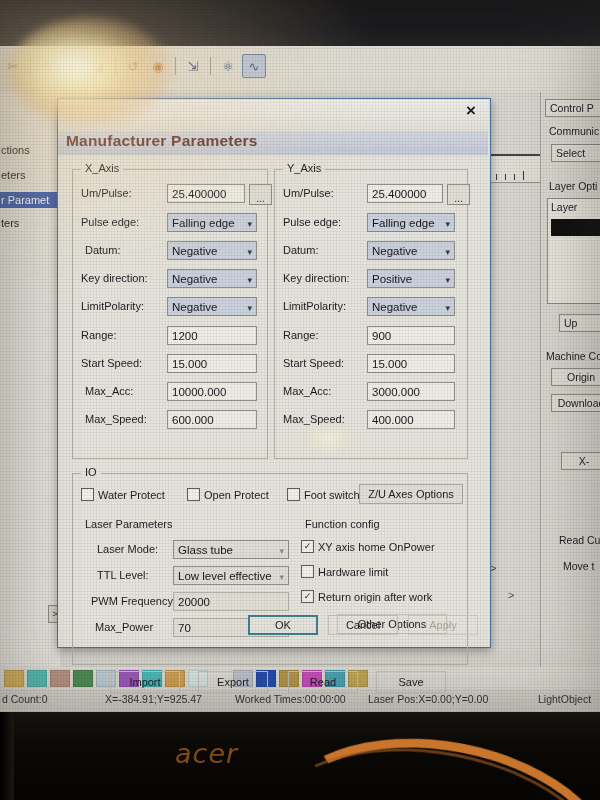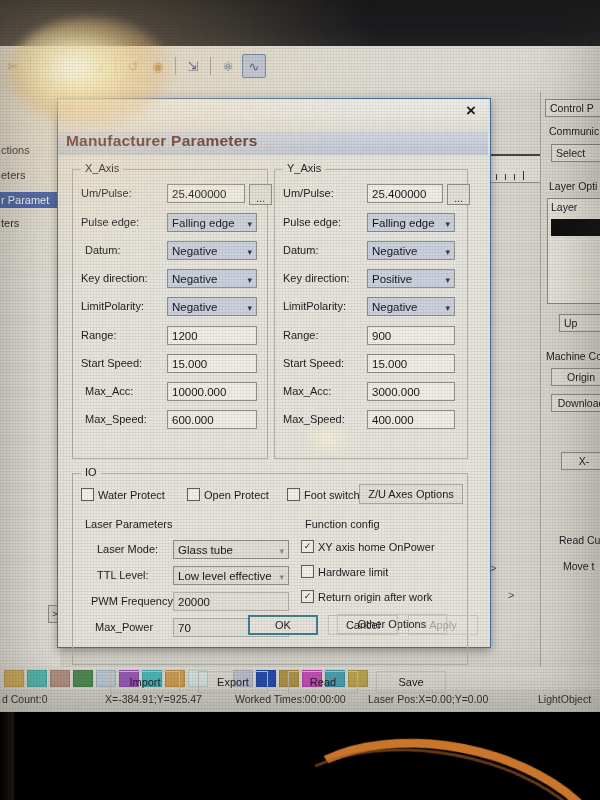--- a/index.html
+++ b/index.html
@@ -576,17 +576,20 @@
       <span style="left:538px">LightObject</span>
     </div>
 
   </div>
 
     <div id="warm"></div>
     <div id="glare1"></div>
     <div id="glare2"></div>
   </div>
 
+  <div id="bezel">
+    <div id="acer">acer</div>
+  </div>
   <div class="ribbon" id="ribbon1"></div>
   <div class="ribbon" id="ribbon2"></div>
   <div id="bezel-left"></div>
 
 </div>
 
 </body></html>

